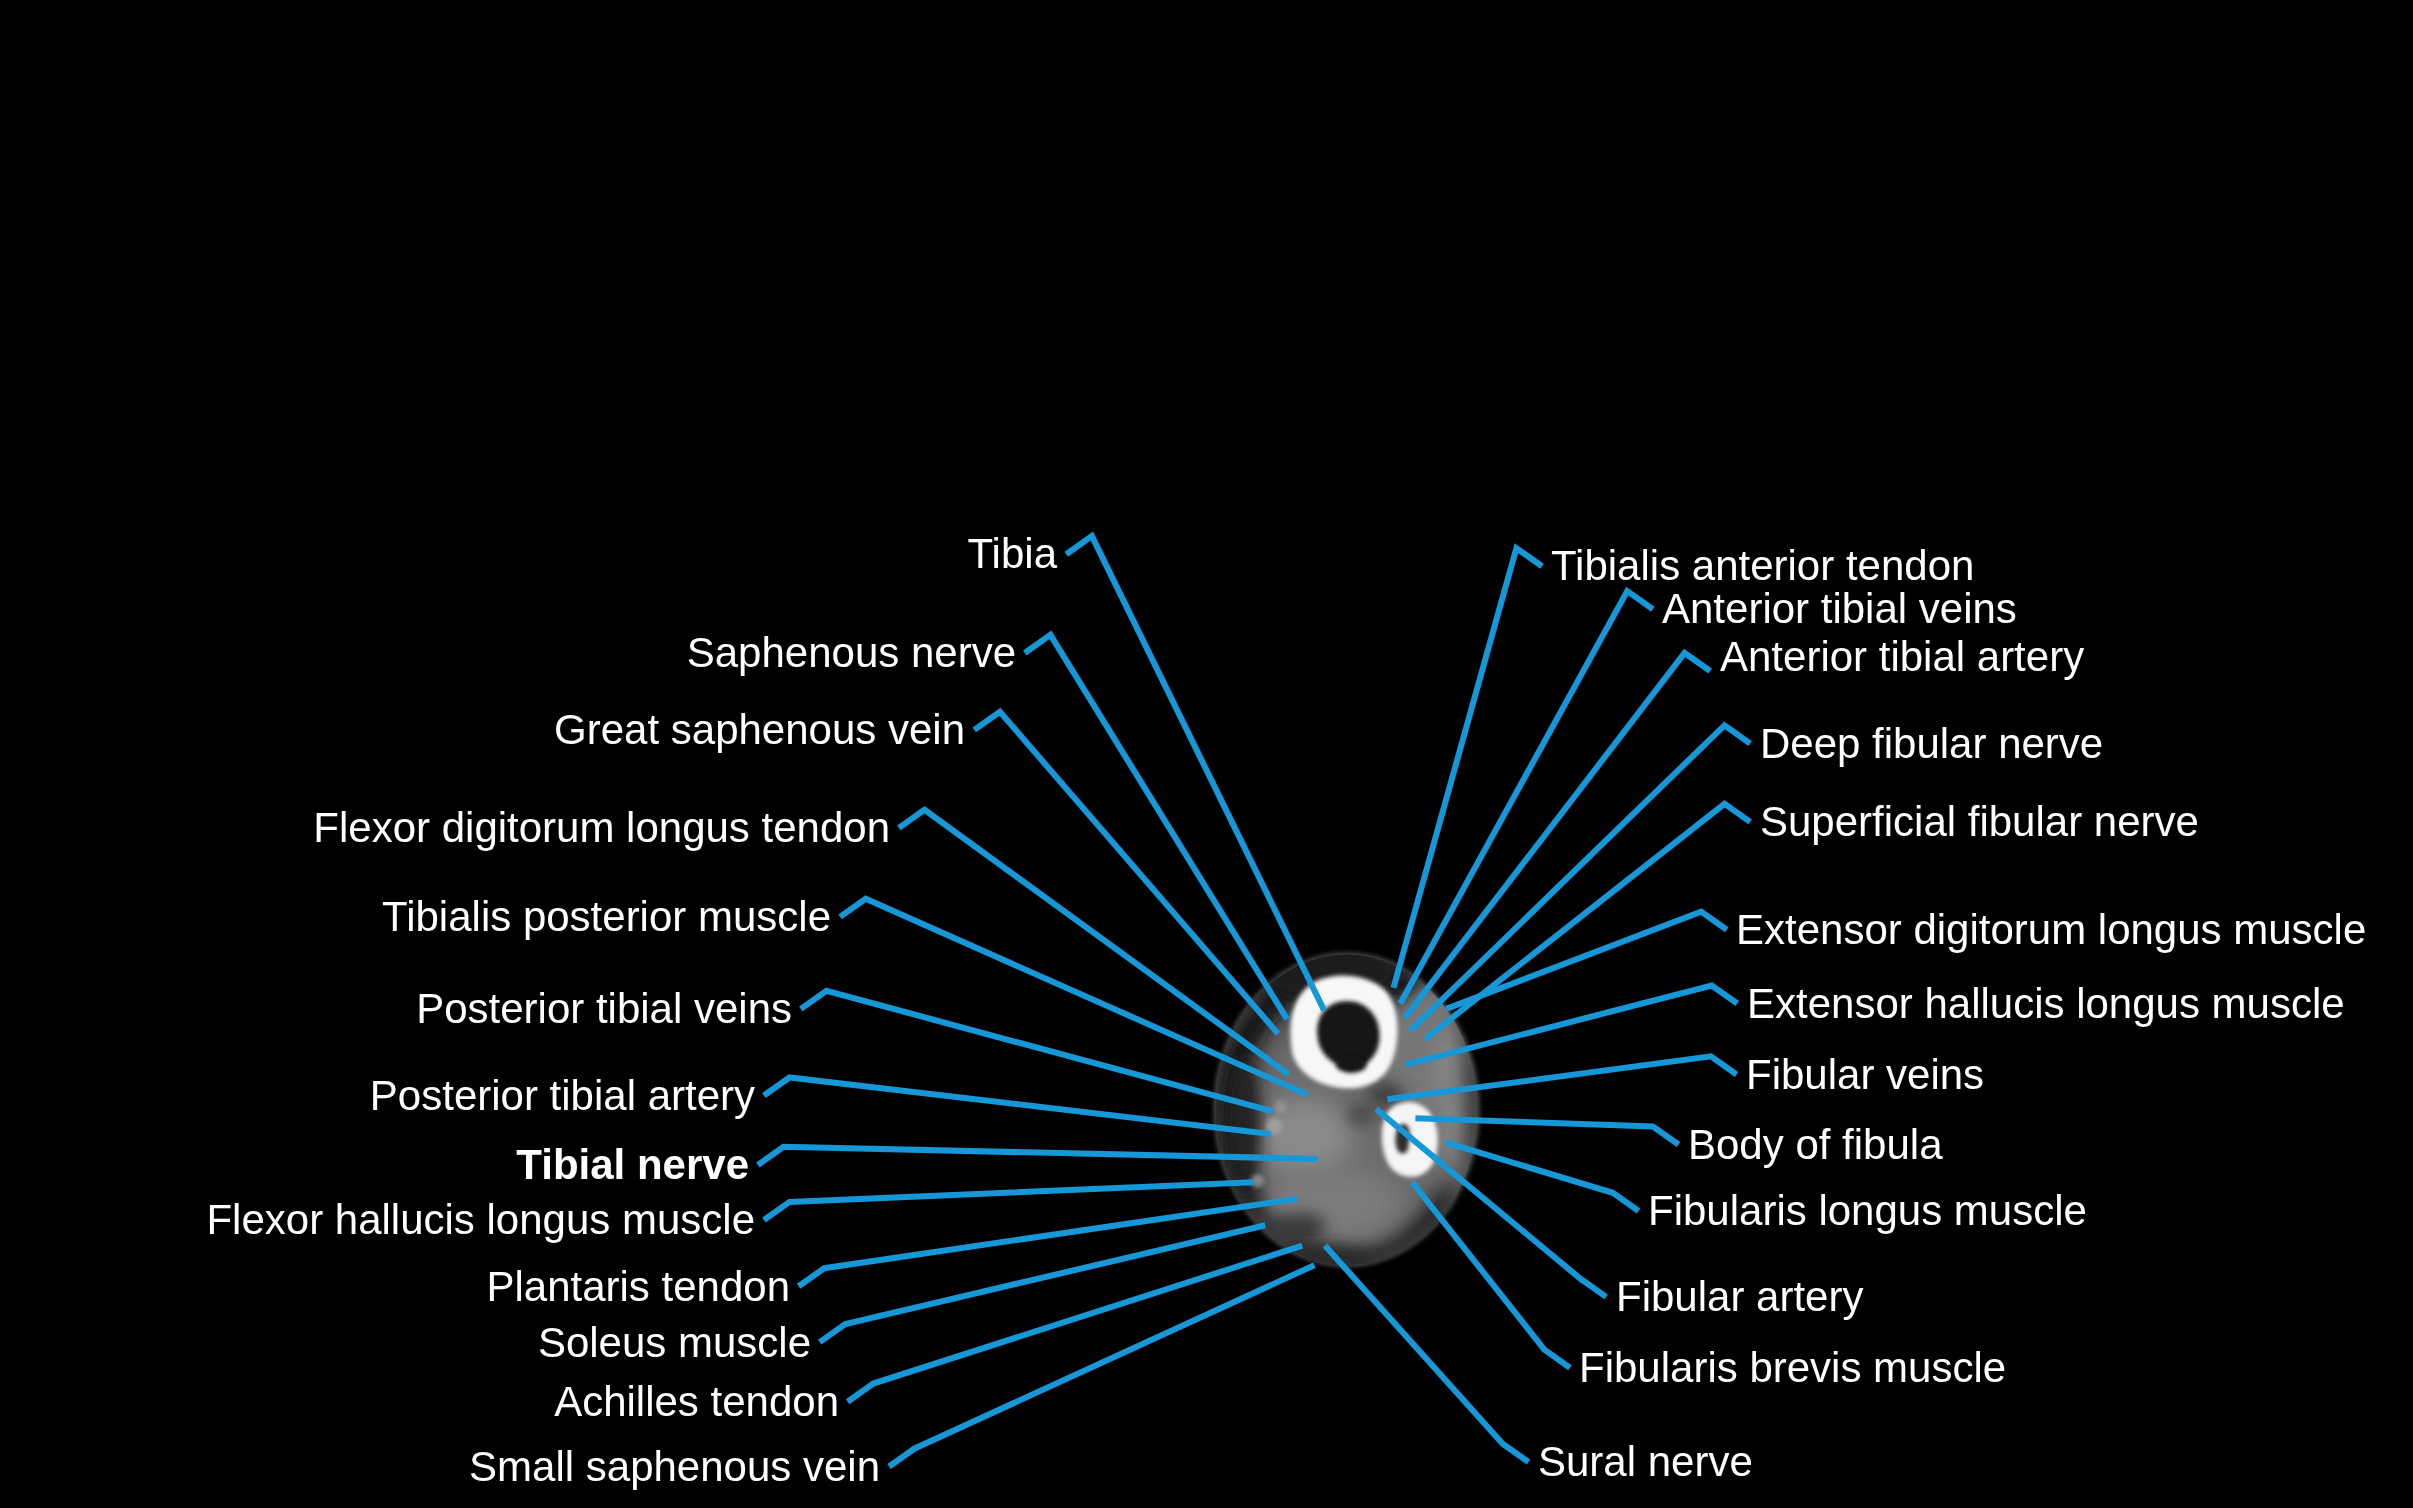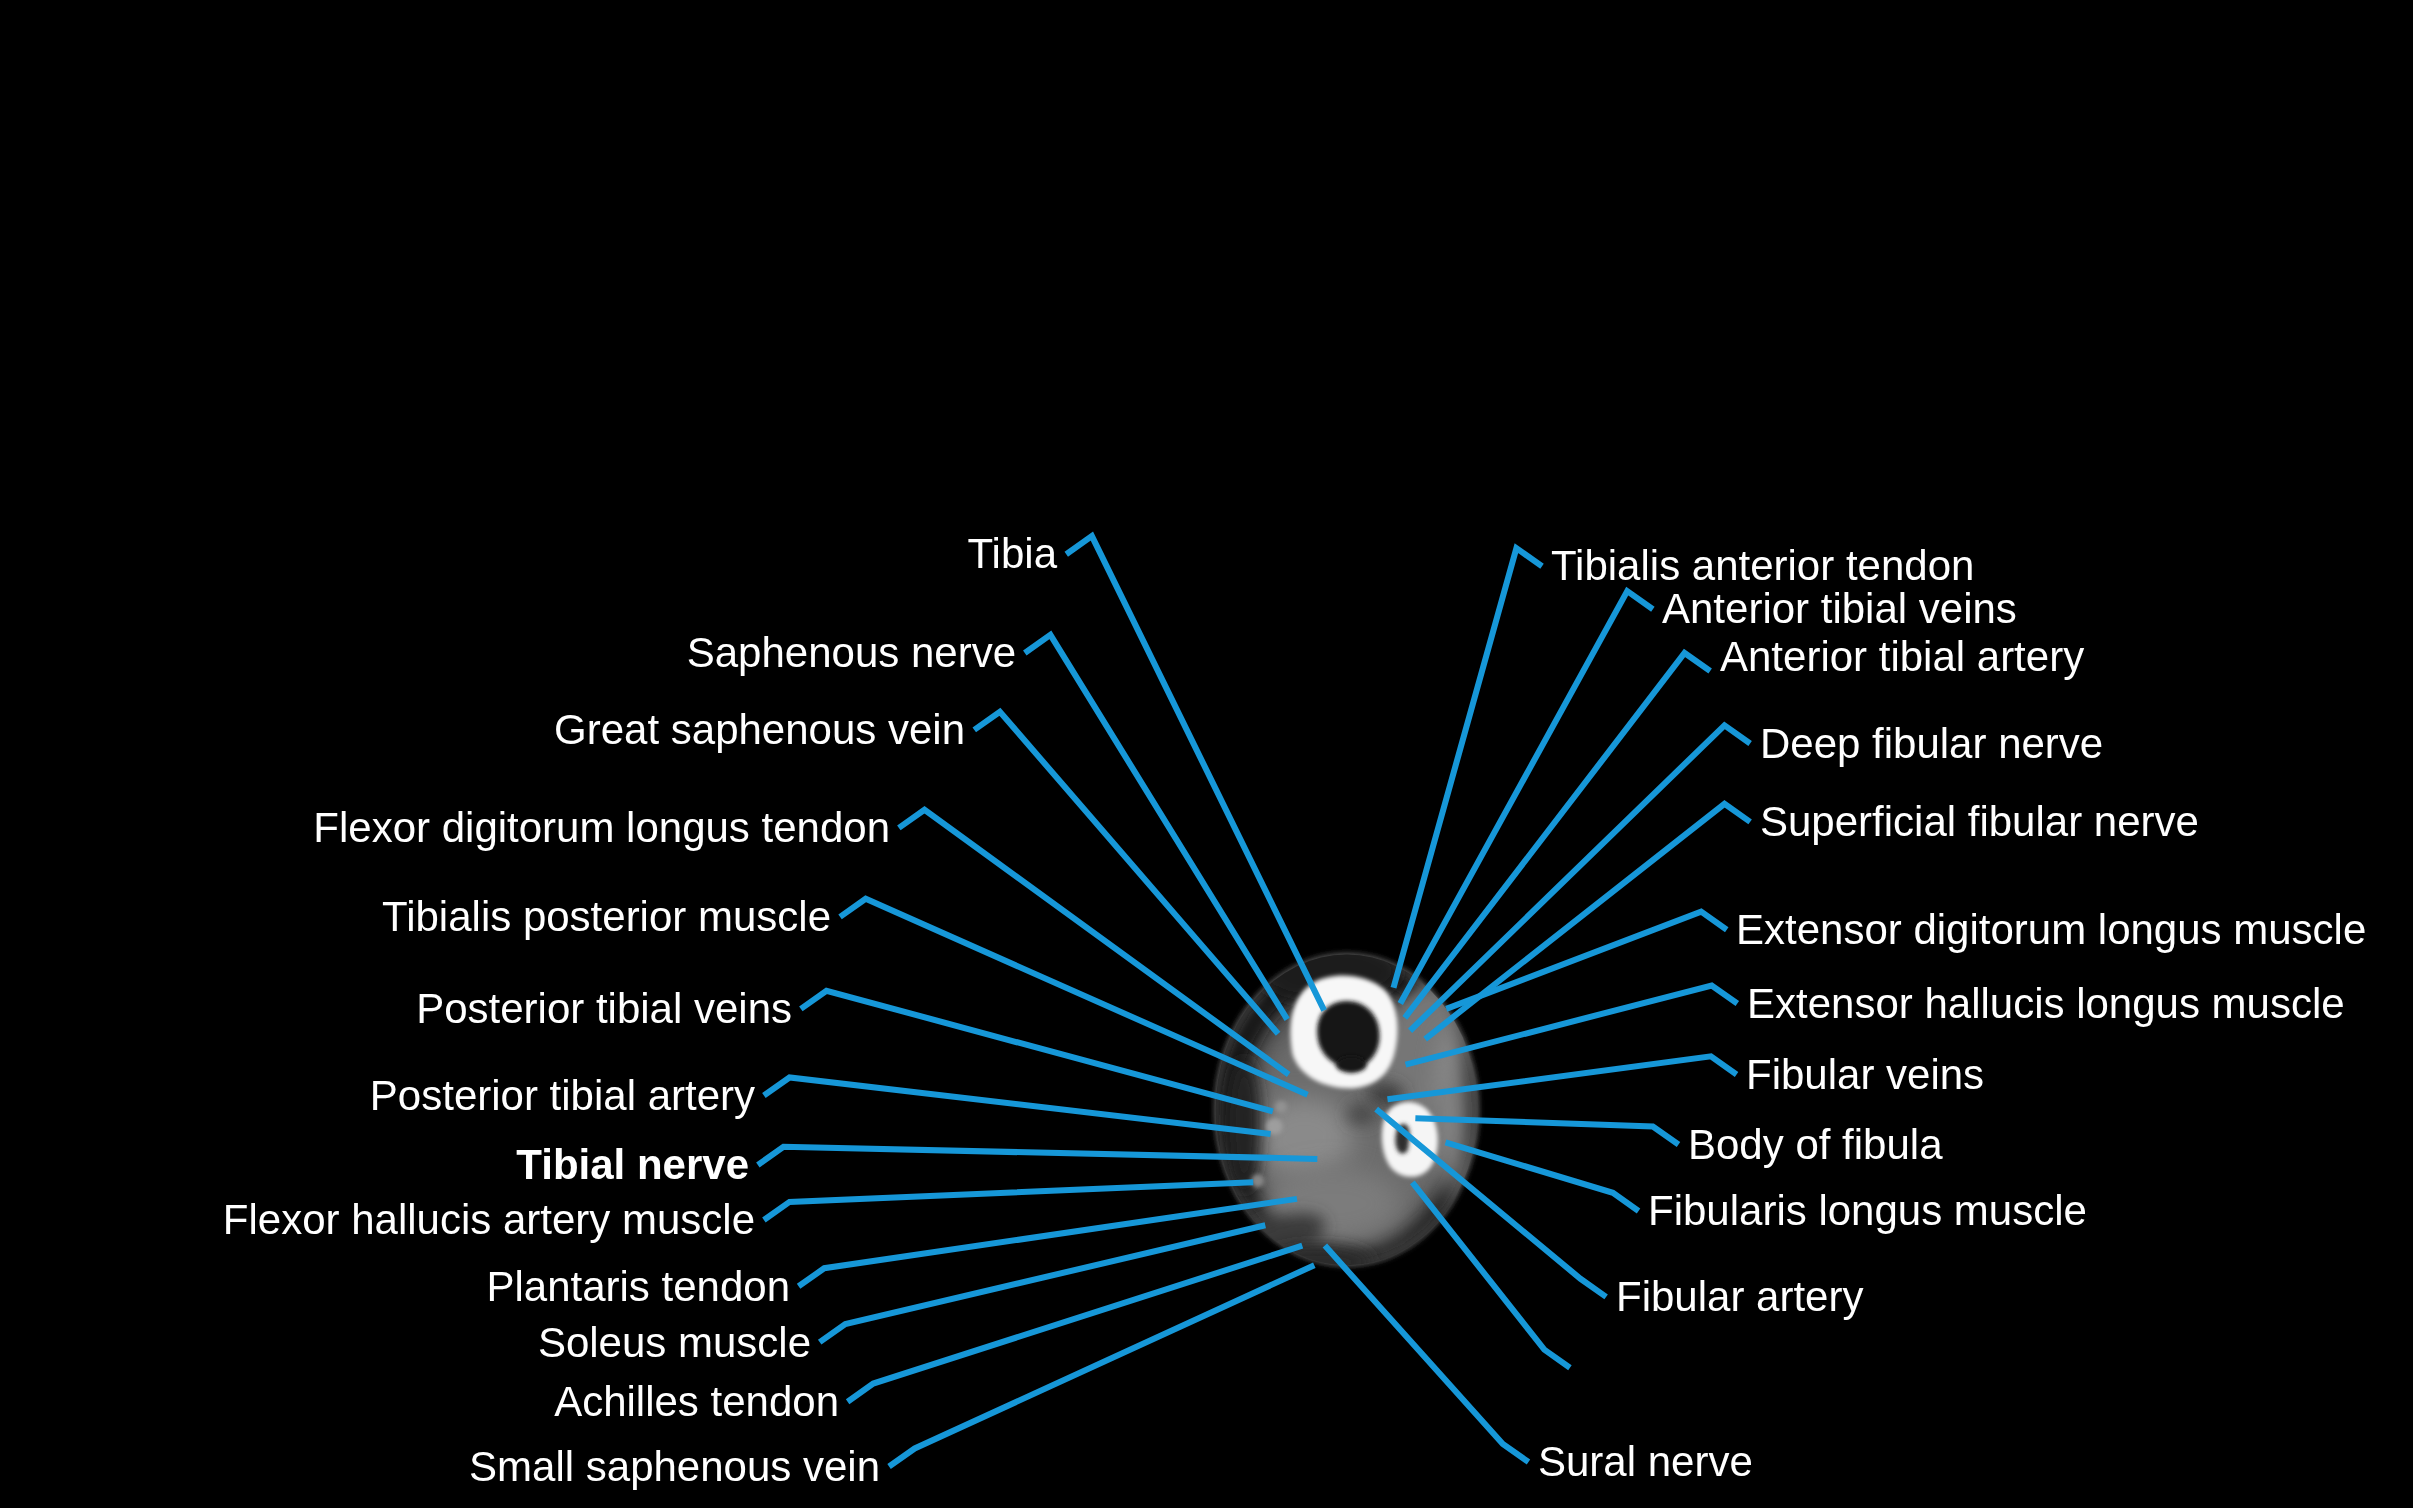--- a/index.html
+++ b/index.html
@@ -152,32 +152,33 @@
 
   <div id="labels-layer" style="color: rgb(255, 255, 255);">
       <div class="label left" style="left: 1057px; top: 554px;">Tibia</div>
       <div class="label left" style="left: 1016px; top: 653px;">Saphenous nerve</div>
       <div class="label left" style="left: 965px; top: 730px;">Great saphenous vein</div>
       <div class="label left" style="left: 890px; top: 828px;">Flexor digitorum longus tendon</div>
       <div class="label left" style="left: 831px; top: 917px;">Tibialis posterior muscle</div>
       <div class="label left" style="left: 792px; top: 1009px;">Posterior tibial veins</div>
       <div class="label left" style="left: 755px; top: 1096px;">Posterior tibial artery</div>
       <div class="label left" style="left: 749px; top: 1165px; font-weight: bold;">Tibial nerve</div>
-      <div class="label left" style="left: 755px; top: 1220px;">Flexor hallucis artery muscle</div>
+      <div class="label left" style="left: 755px; top: 1220px;">Flexor hallucis longus muscle</div>
       <div class="label left" style="left: 790px; top: 1287px;">Plantaris tendon</div>
       <div class="label left" style="left: 811px; top: 1343px;">Soleus muscle</div>
       <div class="label left" style="left: 839px; top: 1402px;">Achilles tendon</div>
       <div class="label right" style="left: 1551px; top: 566px;">Tibialis anterior tendon</div>
       <div class="label left" style="left: 880px; top: 1467px;">Small saphenous vein</div>
       <div class="label right" style="left: 1662px; top: 609px;">Anterior tibial veins</div>
       <div class="label right" style="left: 1720px; top: 657px;">Anterior tibial artery</div>
       <div class="label right" style="left: 1760px; top: 744px;">Deep fibular nerve</div>
       <div class="label right" style="left: 1760px; top: 822px;">Superficial fibular nerve</div>
       <div class="label right" style="left: 1736px; top: 930px;">Extensor digitorum longus muscle</div>
       <div class="label right" style="left: 1747px; top: 1004px;">Extensor hallucis longus muscle</div>
       <div class="label right" style="left: 1746px; top: 1075px;">Fibular veins</div>
       <div class="label right" style="left: 1688px; top: 1145px;">Body of fibula</div>
       <div class="label right" style="left: 1648px; top: 1211px;">Fibularis longus muscle</div>
       <div class="label right" style="left: 1616px; top: 1297px;">Fibular artery</div>
+      <div class="label right" style="left: 1579px; top: 1368px;">Fibularis brevis muscle</div>
       <div class="label right" style="left: 1538px; top: 1462px;">Sural nerve</div>
     </div>
 </div>
 
 
 </body></html>

